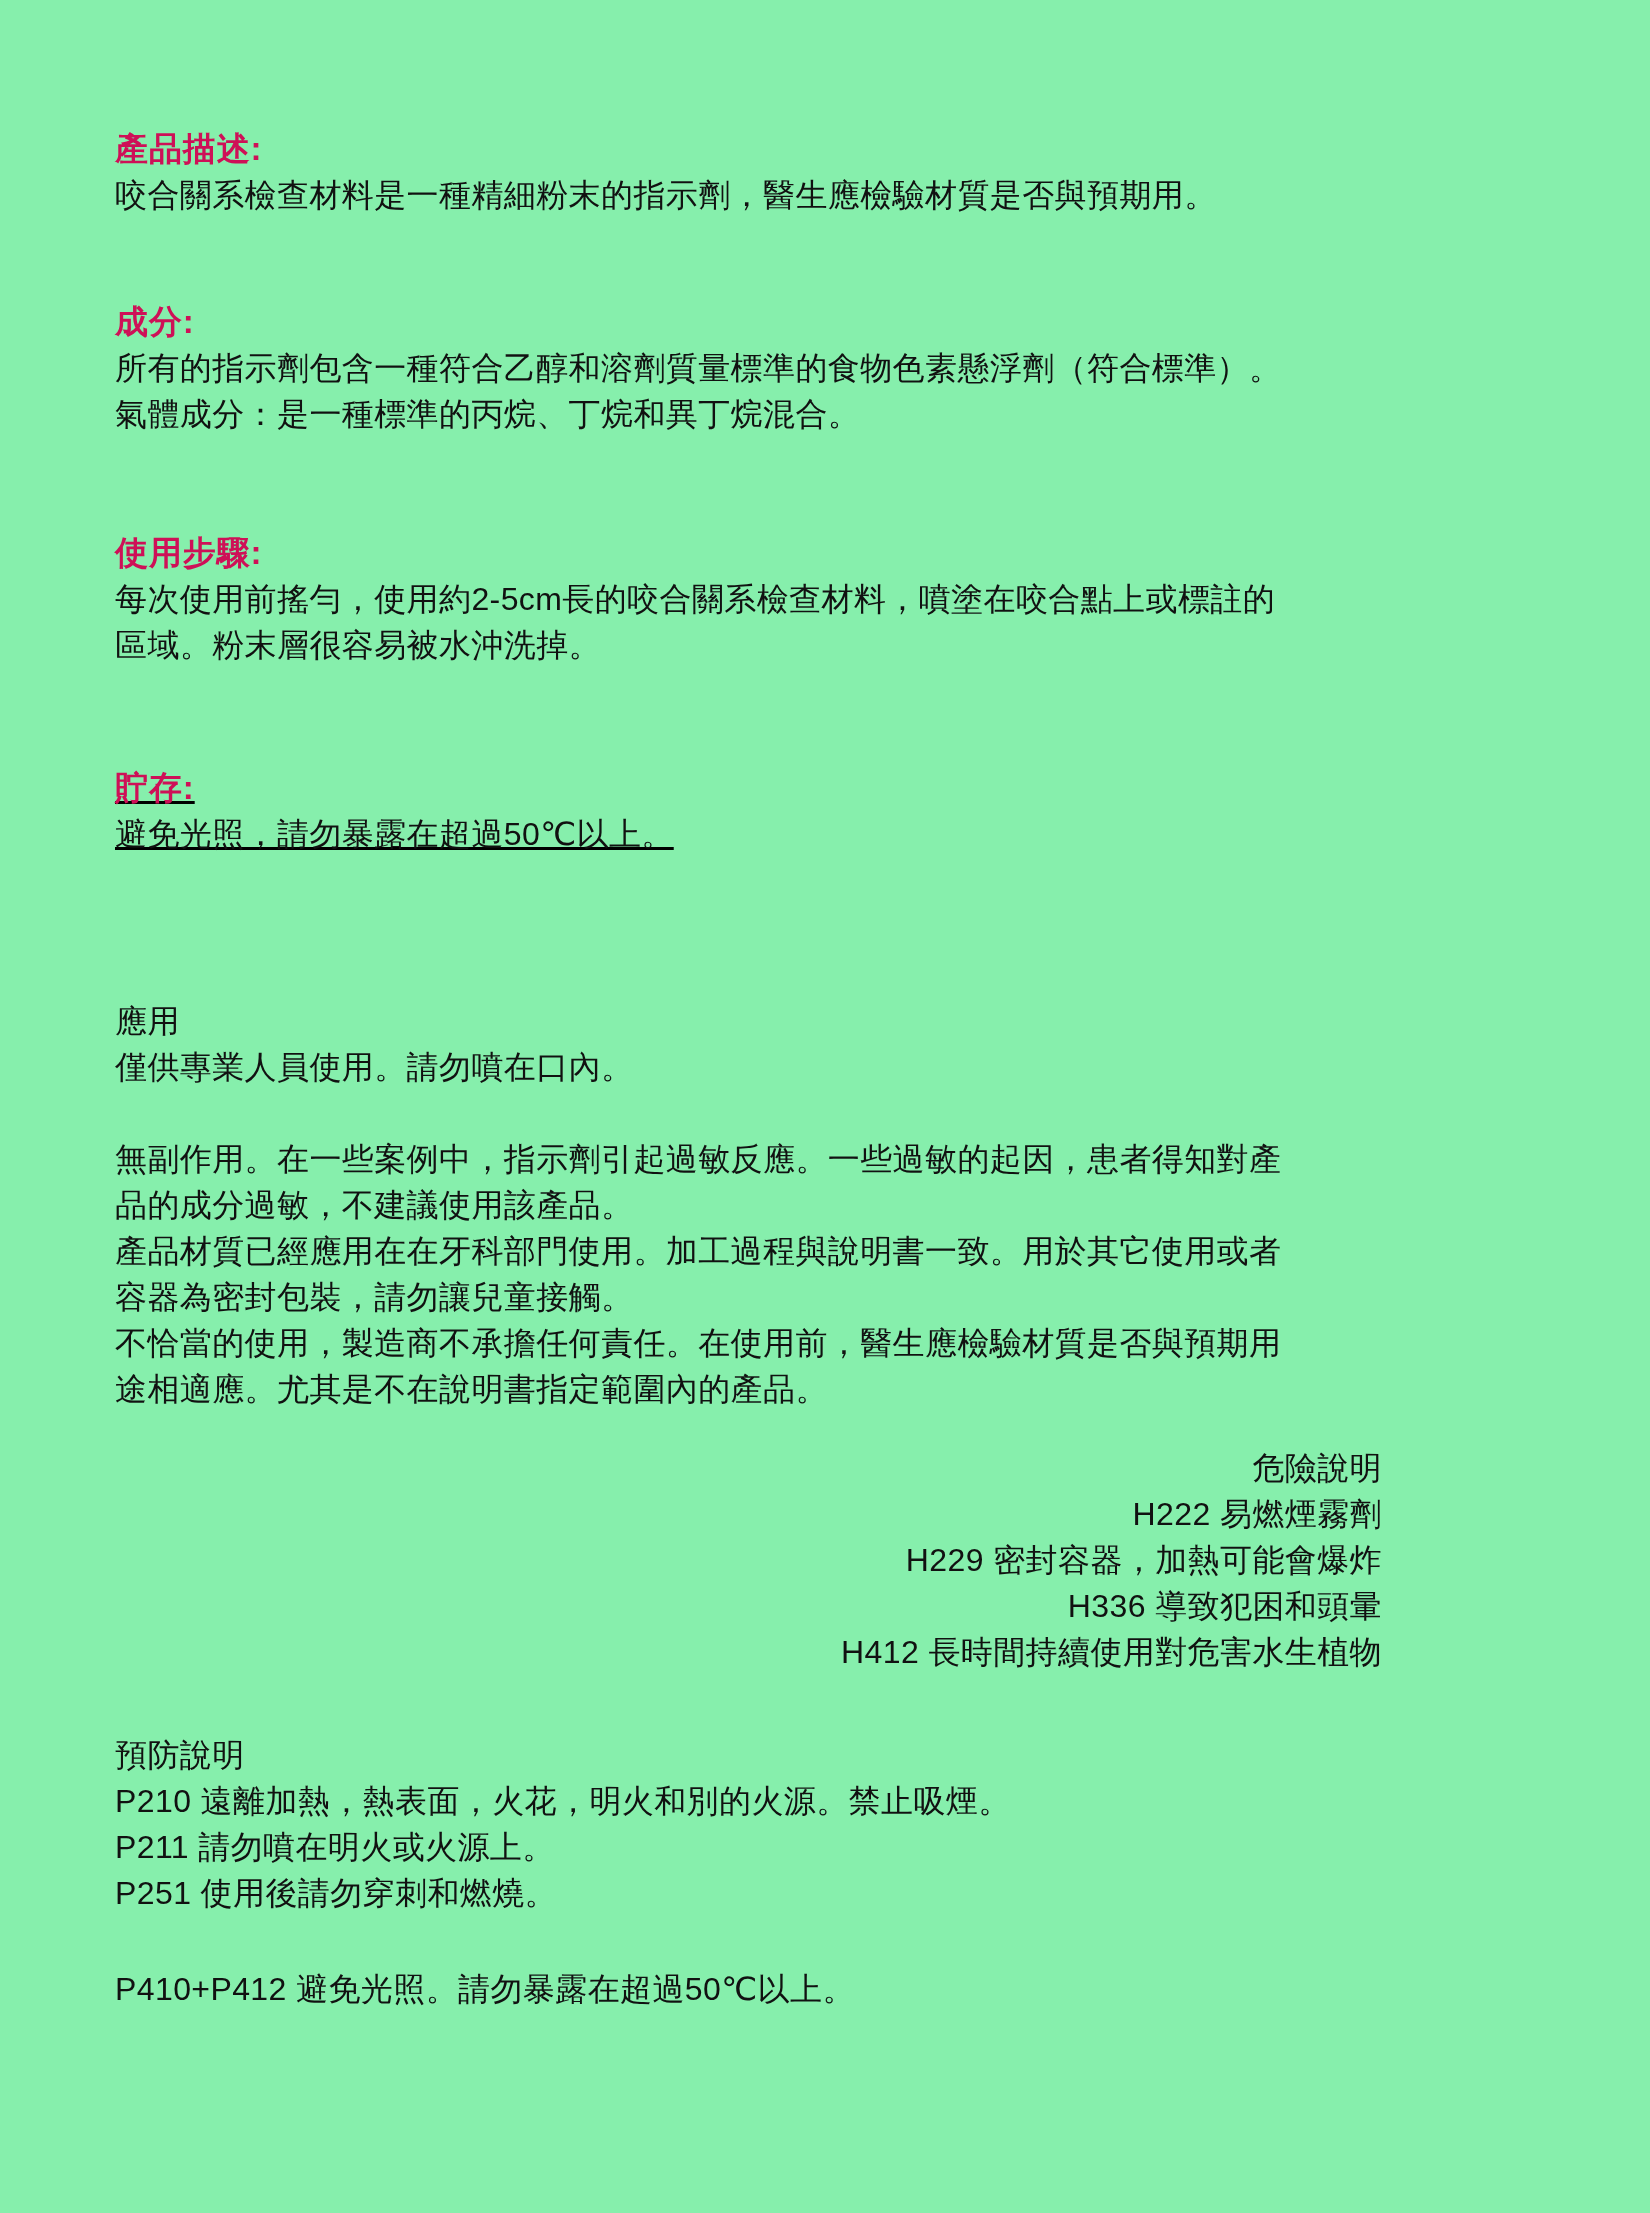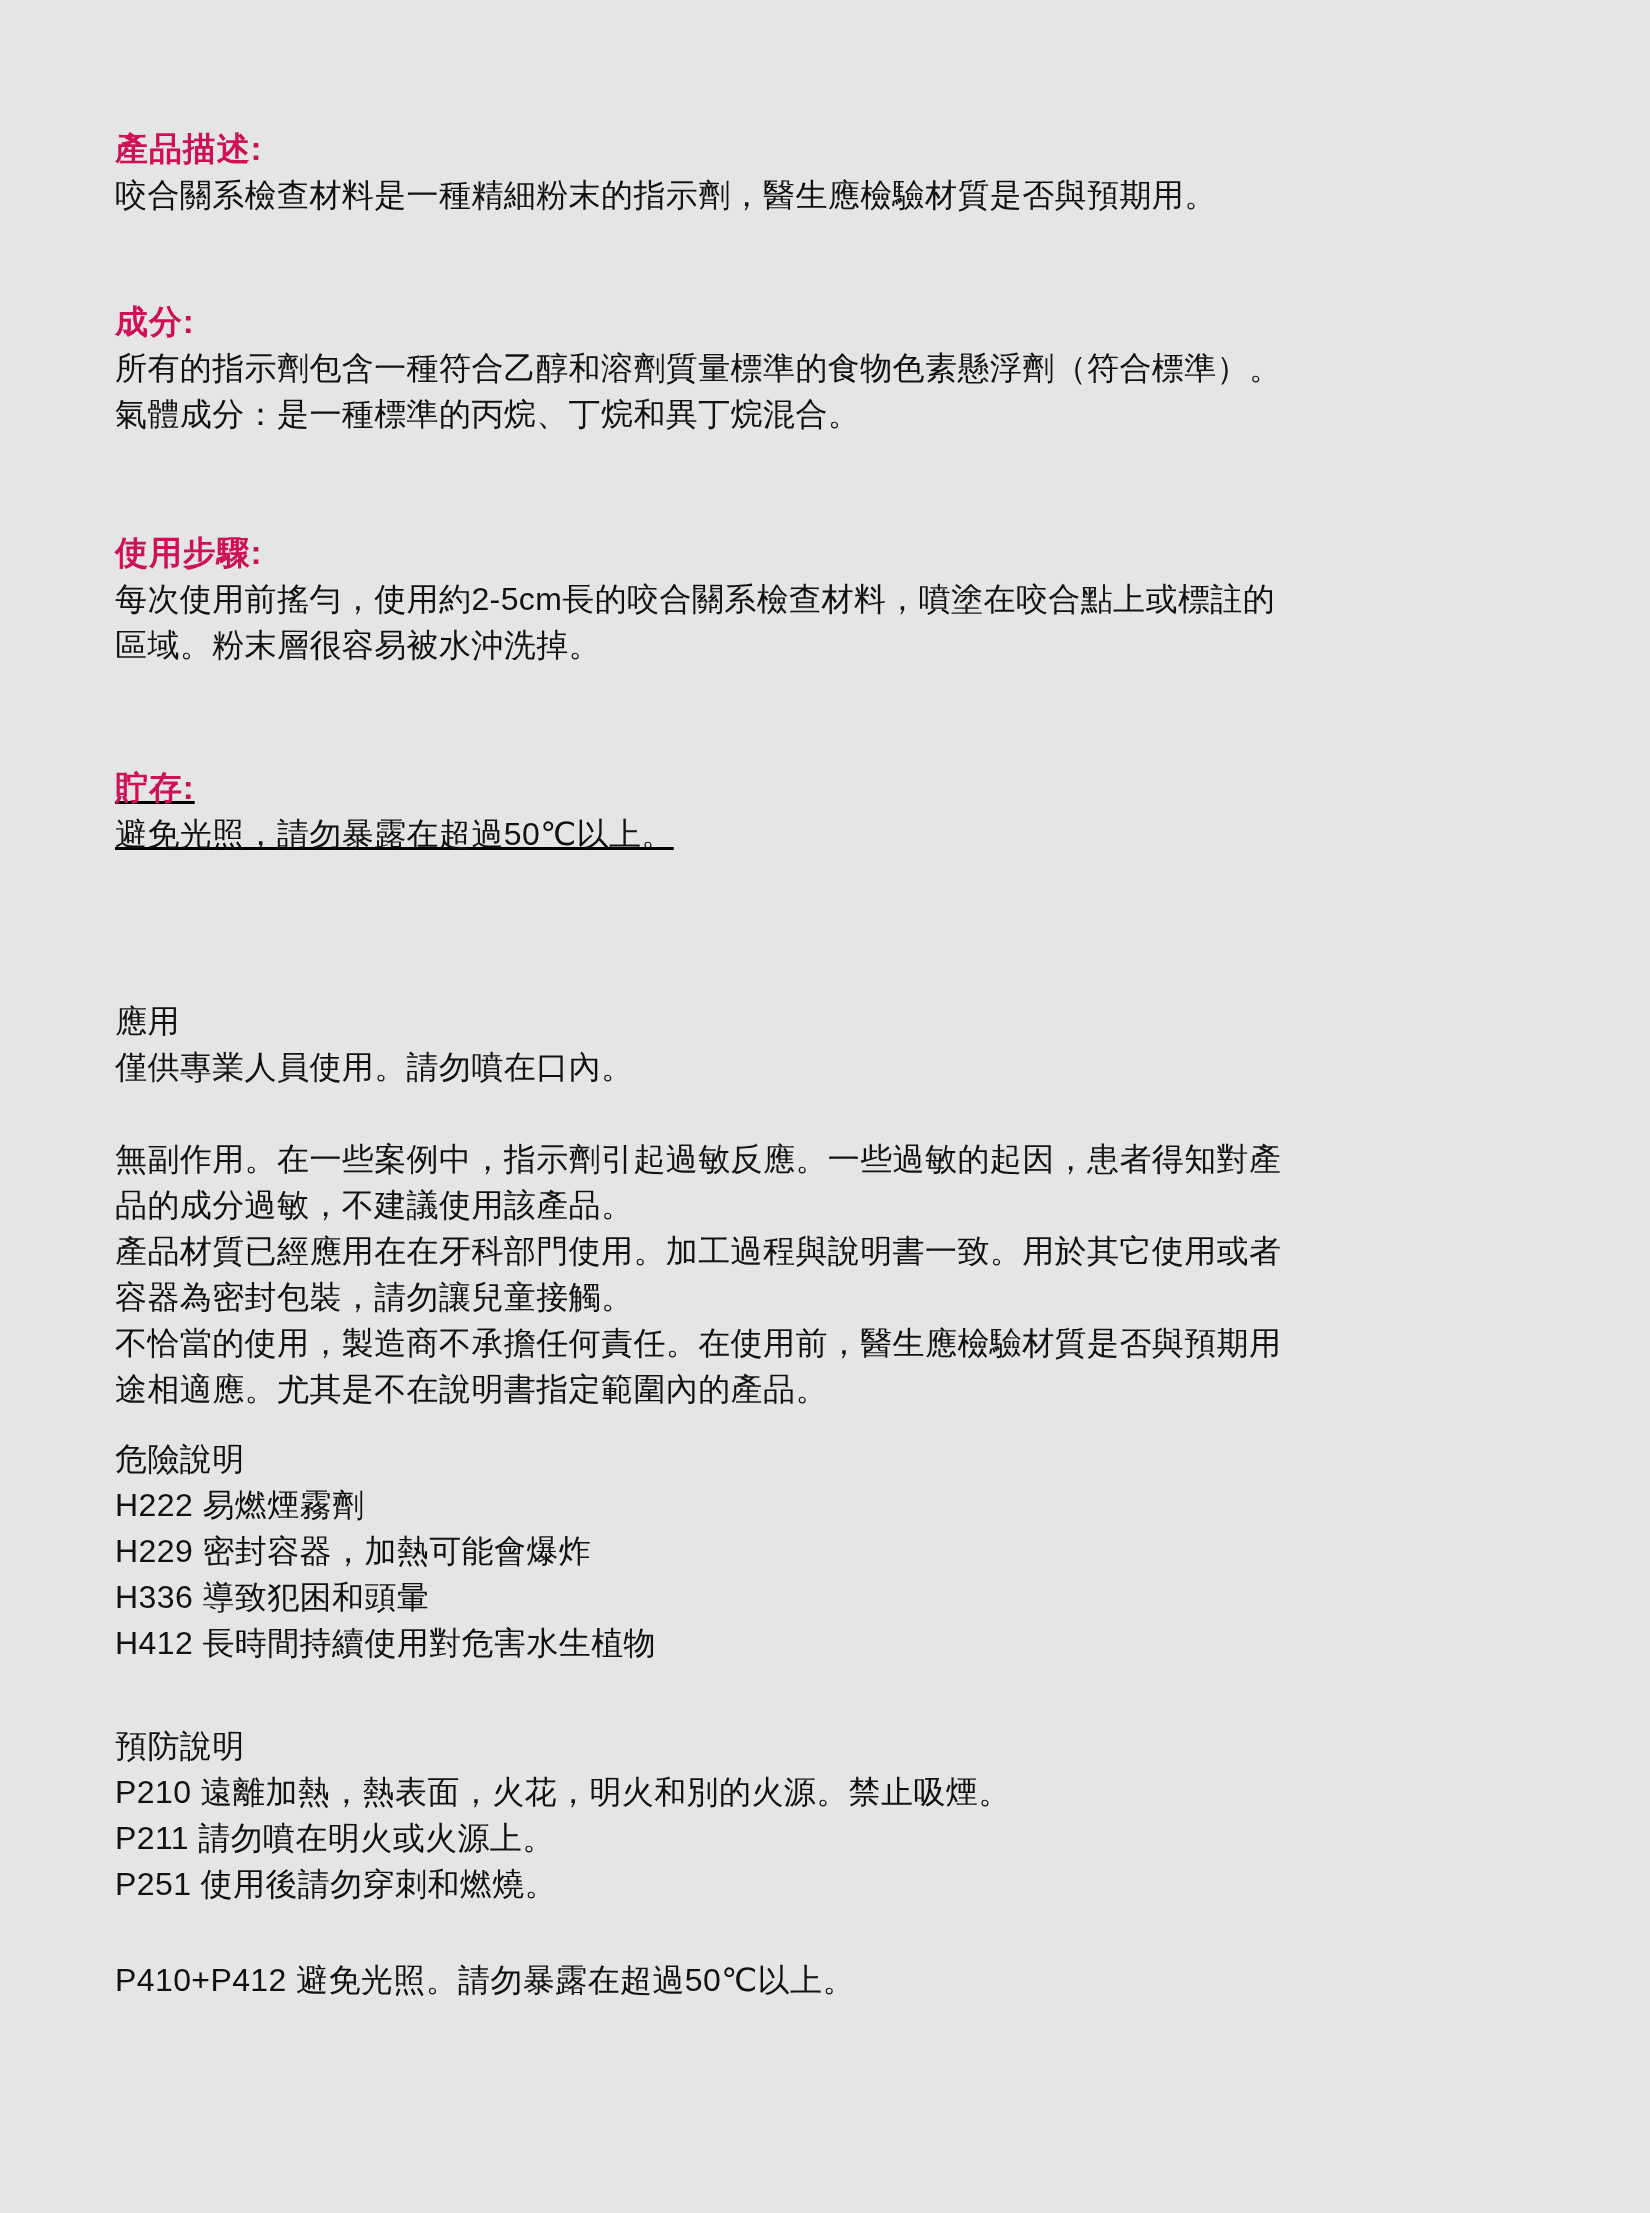--- a/index.html
+++ b/index.html
@@ -4,21 +4,21 @@
 <style>
   html, body { margin: 0; padding: 0; }
   body {
     background: #ffffff;
     font-family: "Liberation Sans", "DejaVu Sans", sans-serif;
   }
   .page {
     position: relative;
     width: 1651px;
     height: 2214px;
-    background: #e5e5e5;
+    background: #86efac;
     box-sizing: border-box;
     padding: 125px 269px 0 115px;
     overflow: hidden;
   }
   section { margin: 0; padding: 0; }
   .h {
     margin: 0;
     padding: 0;
     font-size: 33px;
     line-height: 47px;
@@ -42,21 +42,21 @@
     color: #111111;
     letter-spacing: 0.4px;
     white-space: nowrap;
   }
   
   .s2 { margin-top: 80px; }
   .s3 { margin-top: 92px; }
   .s4 { margin-top: 96px; text-decoration: underline; }
   .s5 { margin-top: 141px; }
   .s6 { margin-top: 46px; }
-  .s7 { margin-top: 24px; }
+  .s7 { margin-top: 33px; text-align: right; }
   .s8 { margin-top: 57px; }
   .s9 { margin-top: 50px; }
 </style>
 </head>
 <body>
 
 <div class="page">
 
   <section class="s1">
     <h2 class="h">產品描述:</h2>

